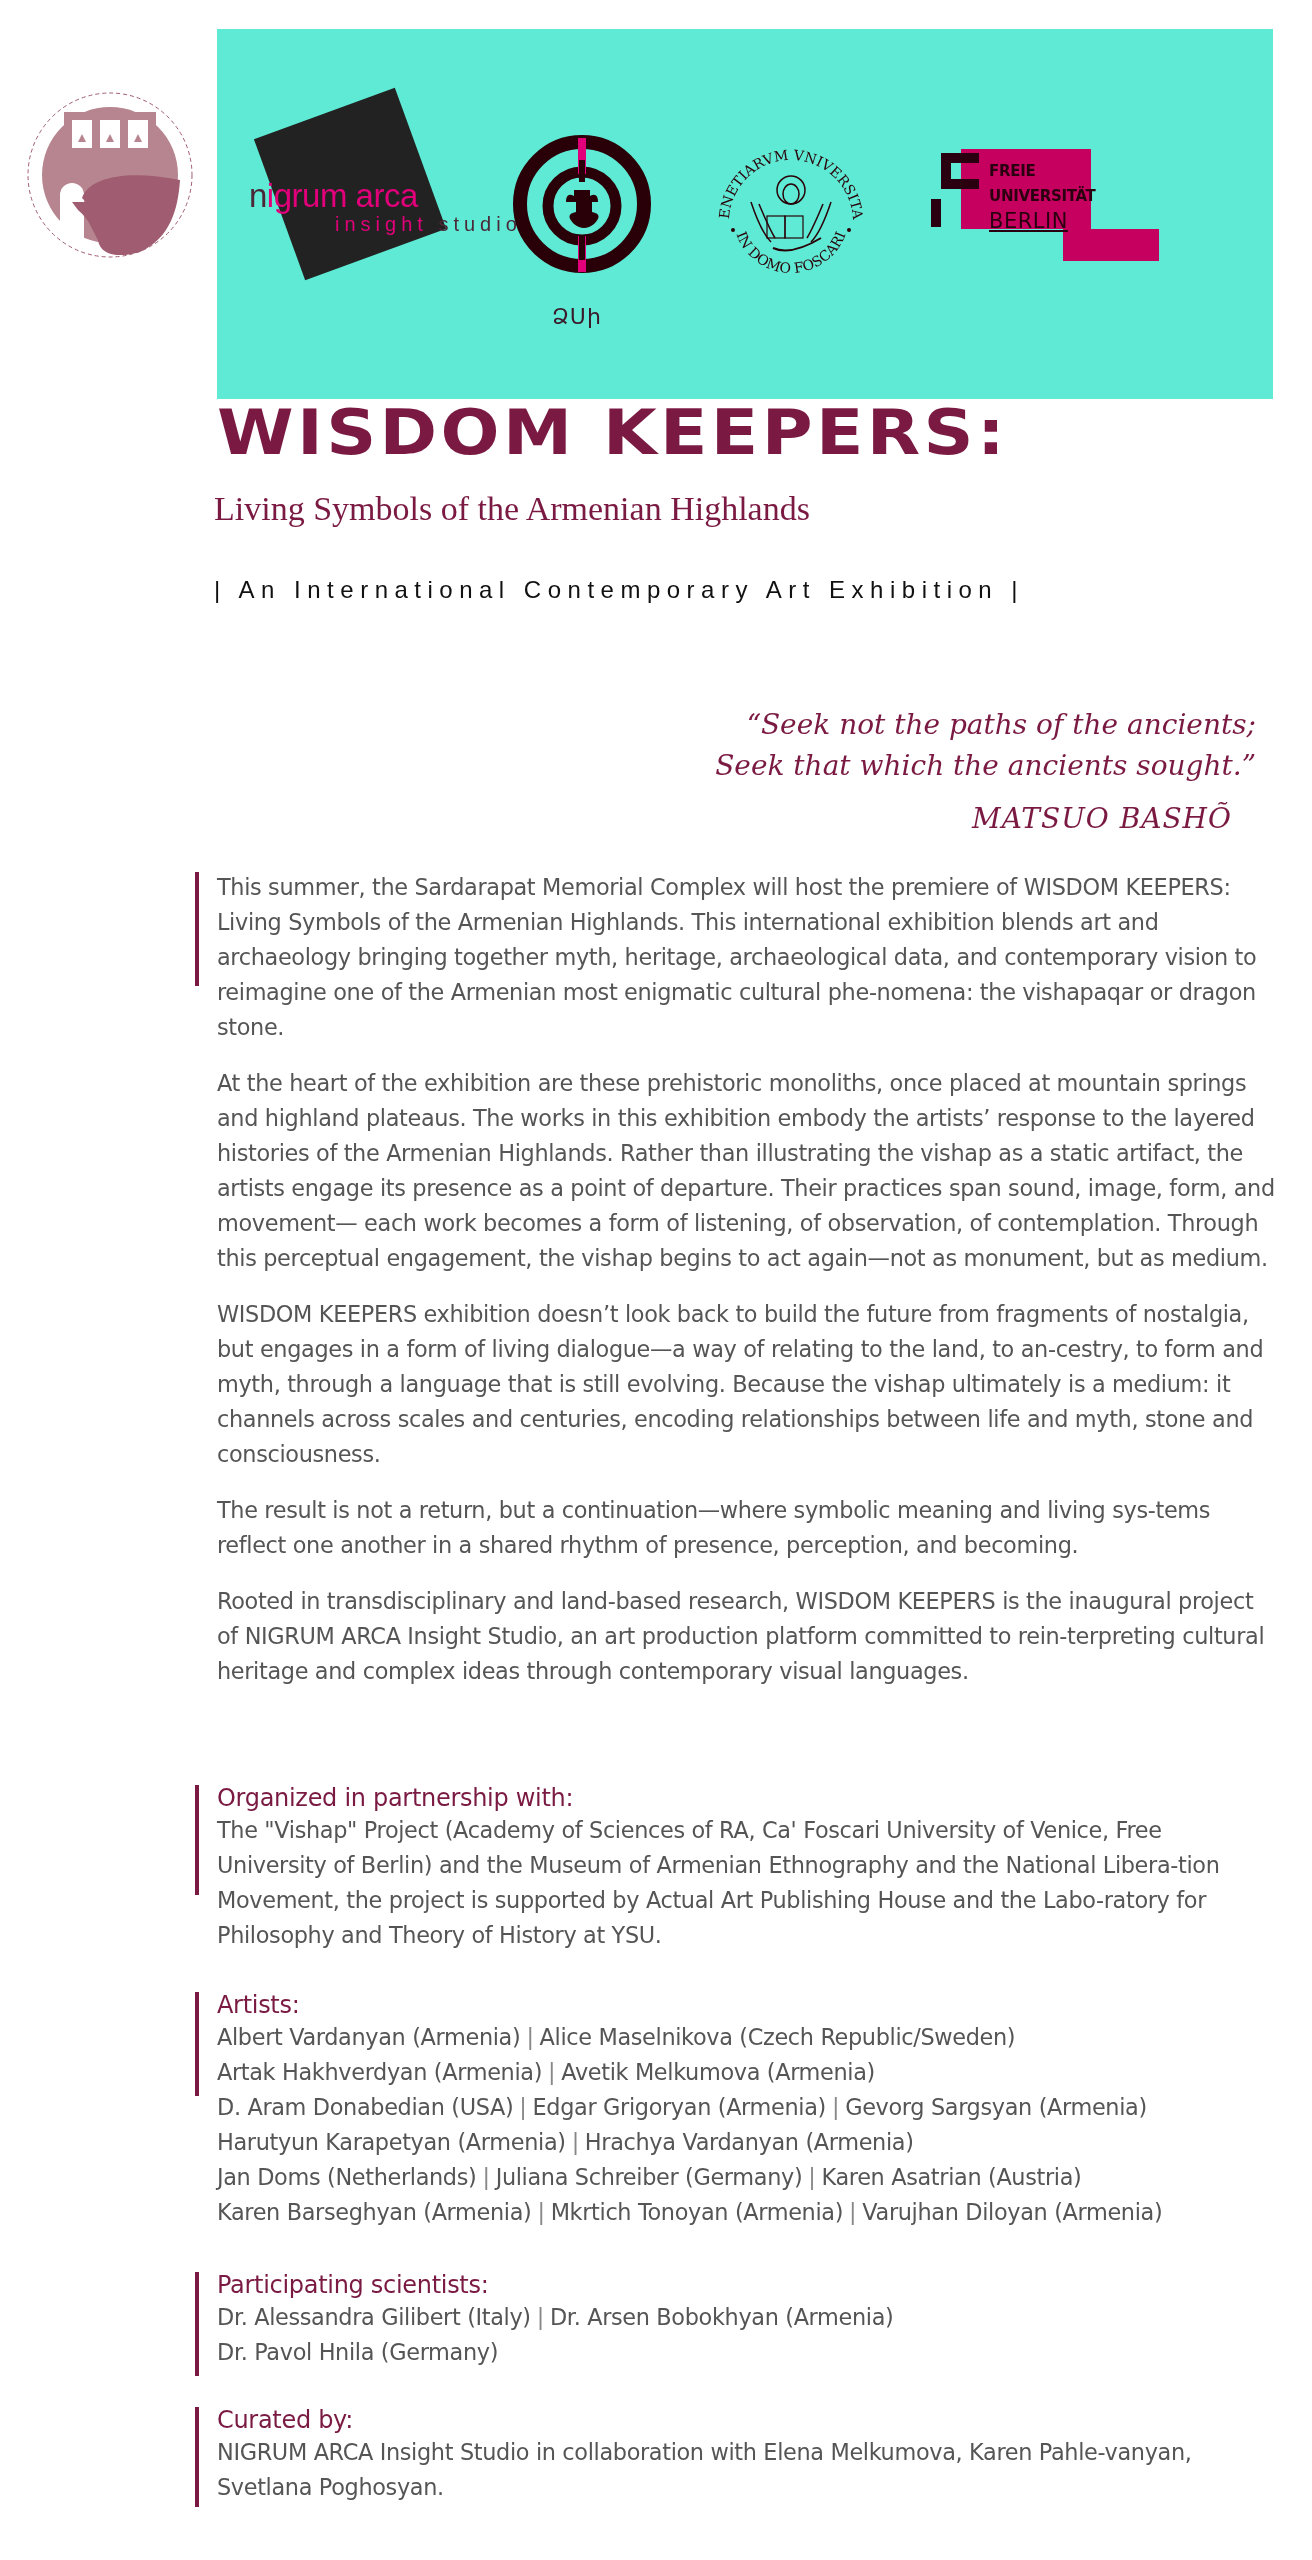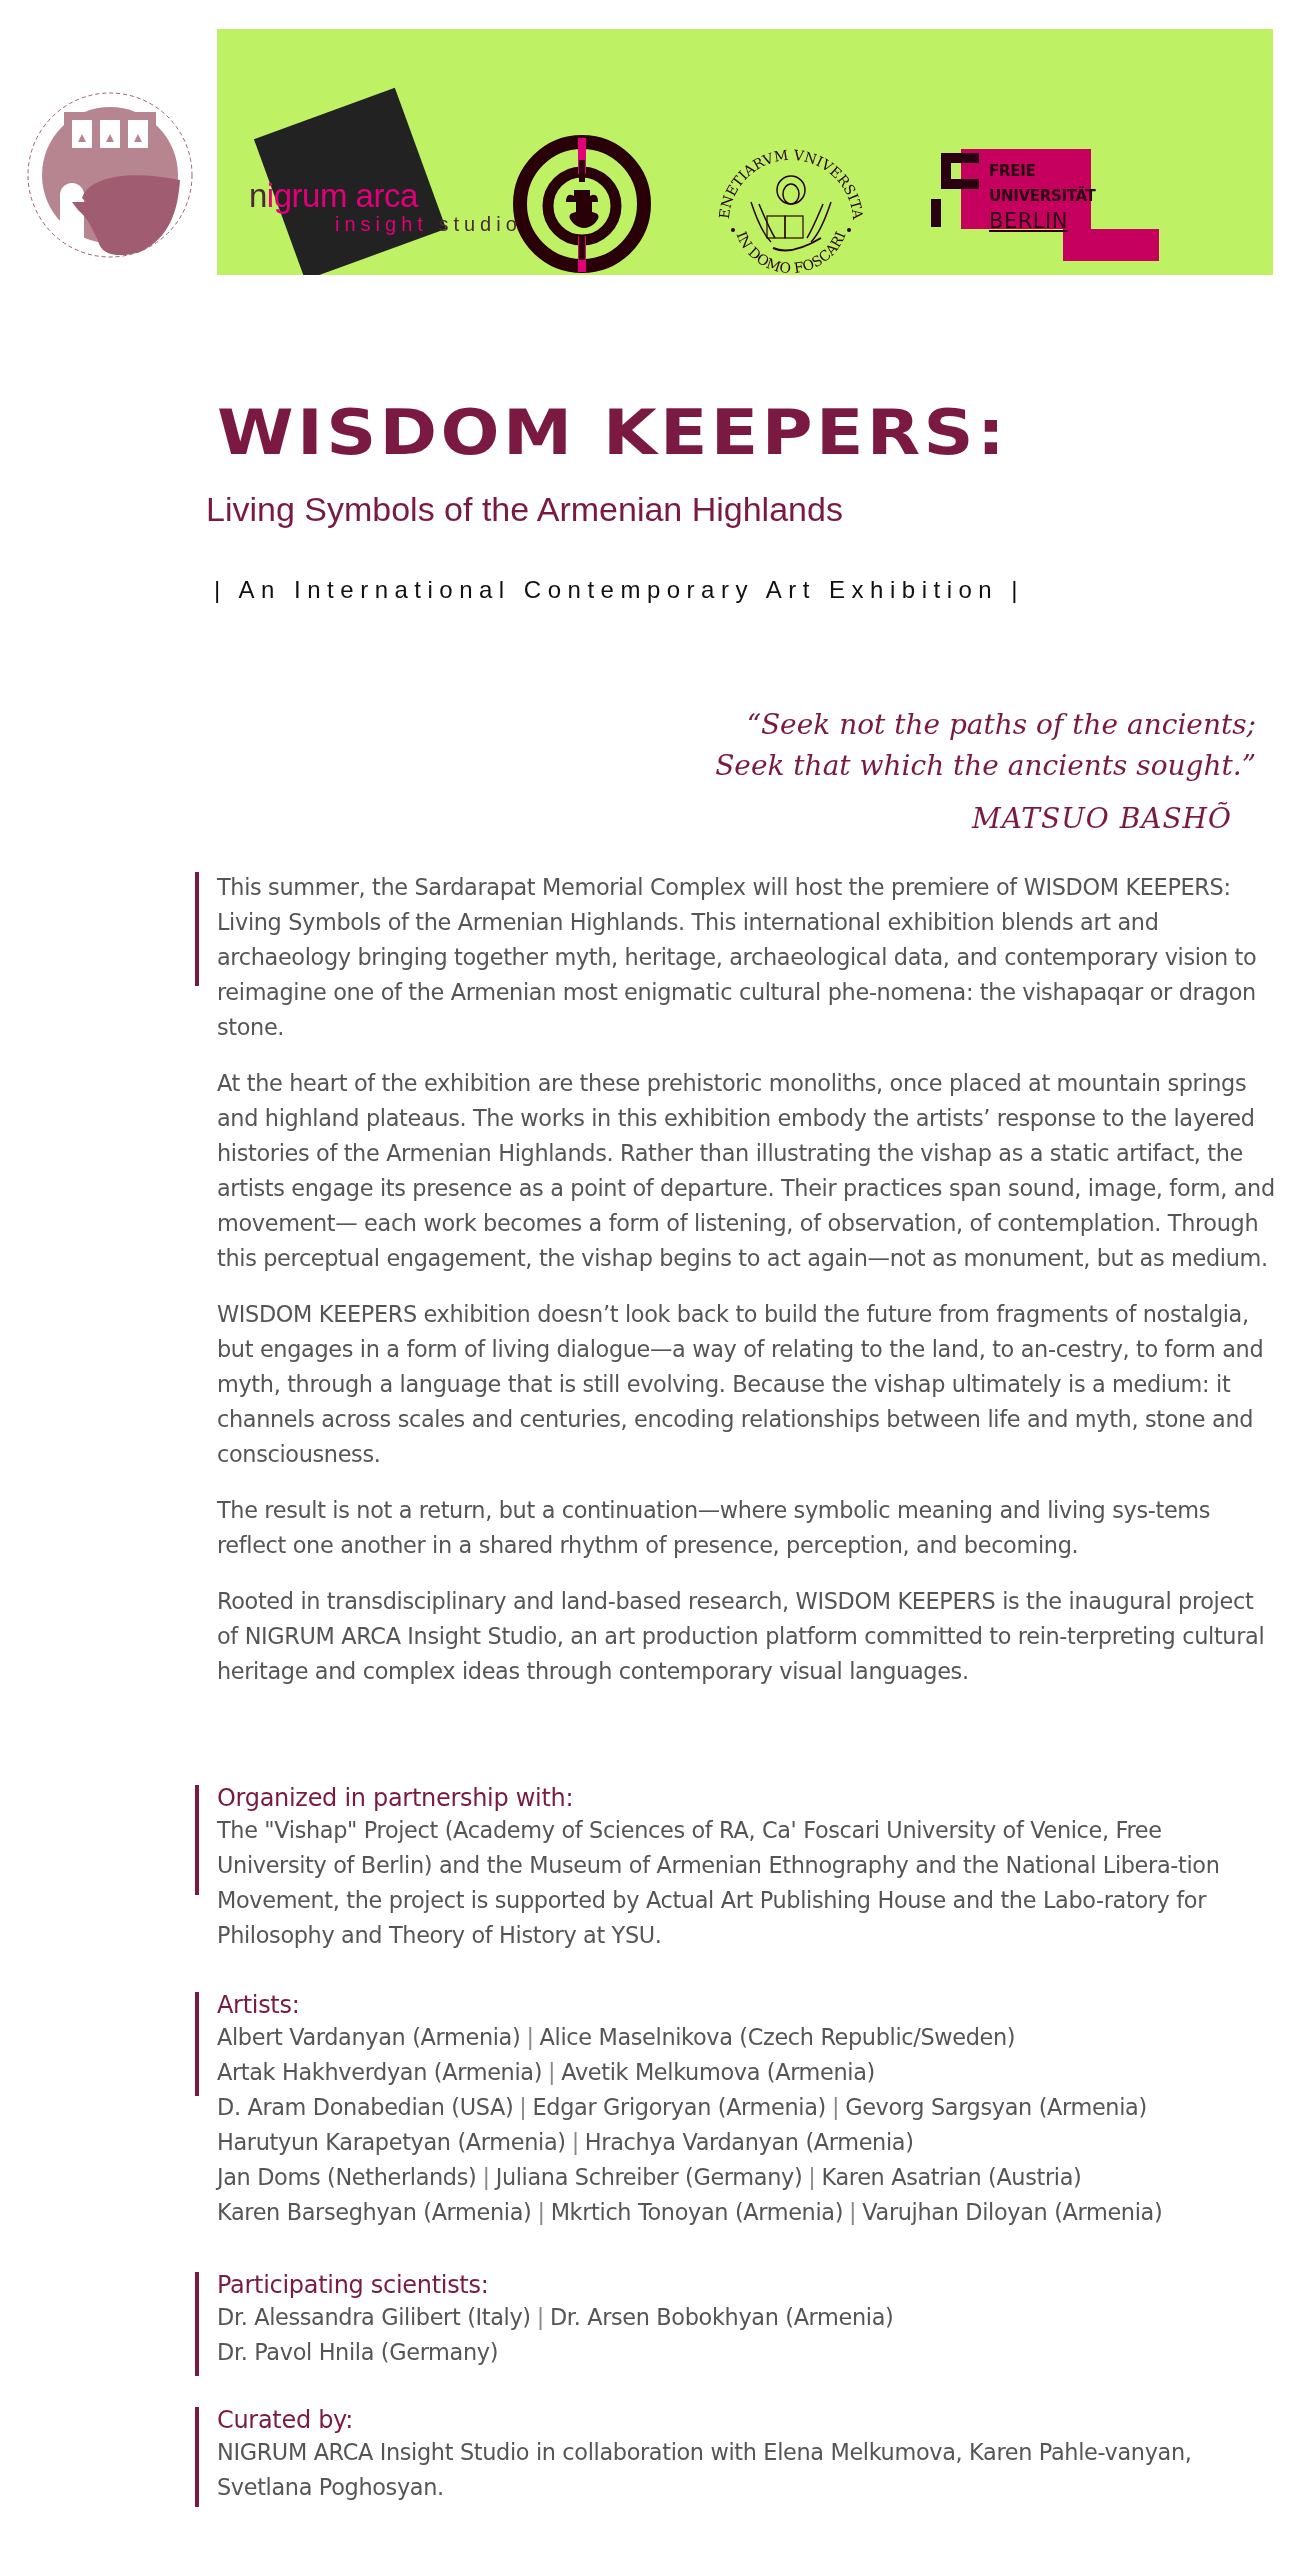--- a/index.html
+++ b/index.html
@@ -1,20 +1,20 @@
 <!DOCTYPE html>
 <html><head>
 <meta charset="utf-8">
 <style>
   html, body { margin: 0; padding: 0; background: #ffffff; }
   body { width: 1312px; height: 2560px; position: relative; overflow: hidden; font-family: "DejaVu Sans", sans-serif; }
 
   
   .seal { position: absolute; left: 20px; top: 80px; width: 180px; height: 190px; }
-  .banner { position: absolute; left: 217px; top: 29px; width: 1056px; height: 246px; background: #bef264; overflow: hidden; }
+  .banner { position: absolute; left: 217px; top: 29px; width: 1056px; height: 370px; background: #5eead4; overflow: hidden; }
   .logo { position: absolute; }
   .logo-nigrum { left: 18px; top: 60px; width: 300px; height: 190px; }
   .nigrum-square { position: absolute; left: 40px; top: 20px; width: 150px; height: 150px; background: #222222; transform: rotate(-20deg); transform-origin: center; }
   .nigrum-title { position: absolute; left: 14px; top: 88px; font-family: "Liberation Sans", sans-serif; font-size: 33px; color: #4a2838; letter-spacing: -0.5px; white-space: nowrap; mix-blend-mode: normal; }
   .nigrum-sub { position: absolute; left: 100px; top: 124px; font-family: "Liberation Sans", sans-serif; font-size: 20px; color: #4a2838; letter-spacing: 5px; white-space: nowrap; }
   .nigrum-title .pink, .nigrum-sub .pink { color: #e2007a; }
 
   .logo-vishap { left: 293px; top: 95px; width: 150px; height: 210px; }
   .vishap-cap { position: absolute; left: 42px; top: 180px; font-size: 22px; color: #3a1a2a; font-family: "DejaVu Sans", sans-serif; letter-spacing: 1px; }
 
@@ -22,21 +22,21 @@
   .logo-fu { left: 714px; top: 110px; width: 290px; height: 150px; }
   .fu-bg1 { position: absolute; left: 30px; top: 10px; width: 130px; height: 80px; background: #c6005f; }
   .fu-bg2 { position: absolute; left: 132px; top: 90px; width: 96px; height: 32px; background: #c6005f; }
   .fu-text { position: absolute; left: 58px; top: 20px; font-family: "DejaVu Sans", sans-serif; color: #2a0010; line-height: 25px; }
   .fu-text .b { font-weight: bold; font-size: 15px; letter-spacing: -0.3px; }
   .fu-text .l { font-size: 21px; letter-spacing: 0.5px; text-decoration: underline; }
   .fu-mark { position: absolute; left: 0; top: 14px; width: 48px; height: 76px; }
 
   
   .title { position: absolute; left: 217px; top: 396px; font-family: "DejaVu Sans", sans-serif; font-weight: bold; font-size: 62px; color: #7a1a42; letter-spacing: 3px; transform: scaleX(1.12); transform-origin: left; white-space: nowrap; }
-  .subtitle { position: absolute; left: 206px; top: 490px; font-family: Liberation Sans, sans-serif; font-size: 34px; color: #7a1a42; white-space: nowrap; }
+  .subtitle { position: absolute; left: 214px; top: 490px; font-family: Liberation Serif, serif; font-size: 34px; color: #7a1a42; white-space: nowrap; }
   .tagline { position: absolute; left: 214px; top: 576px; font-family: "Liberation Sans", sans-serif; font-size: 24px; color: #111111; letter-spacing: 6.5px; white-space: nowrap; }
 
   
   .quote { position: absolute; right: 56px; top: 704px; text-align: right; font-family: "DejaVu Serif", serif; font-style: italic; font-size: 28px; color: #7a1a42; line-height: 41px; }
   .quote-author { display: block; padding-right: 24px; letter-spacing: 1px; margin-top: 12px; }
 
   
   .body-wrap { position: absolute; left: 217px; top: 858px; width: 1060px; }
   .para { margin: 12px 0 21px 0; font-family: "DejaVu Sans", sans-serif; font-size: 22.4px; line-height: 35px; color: #555555; position: relative; letter-spacing: -0.35px; }
   .para.first::before, .section::before { content: ""; position: absolute; left: -22px; top: 2px; width: 4px; background: #7a1a42; }

